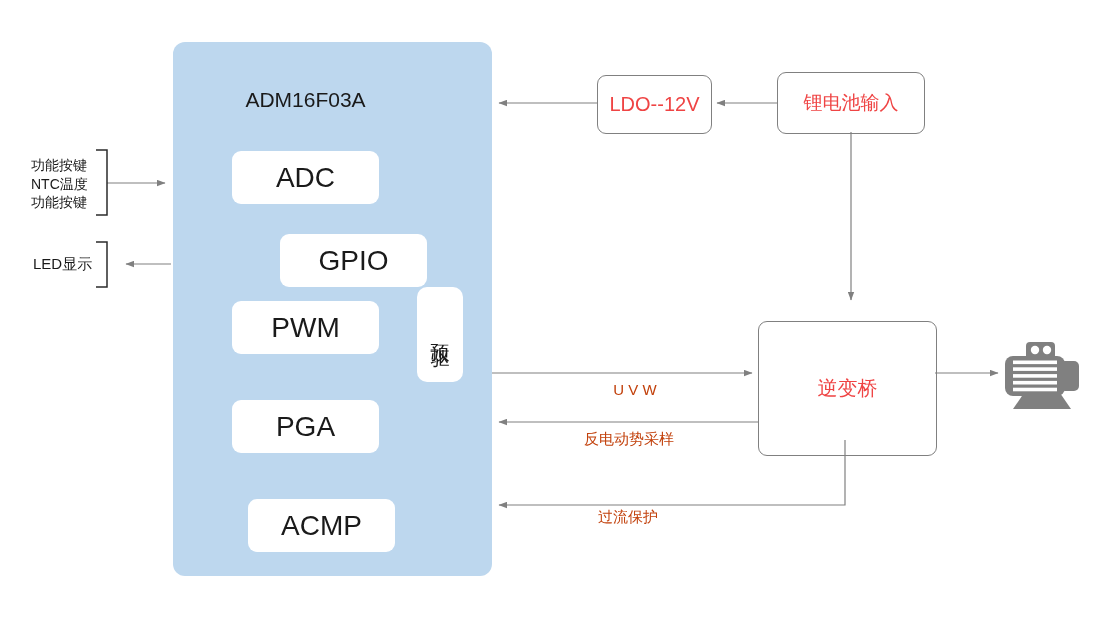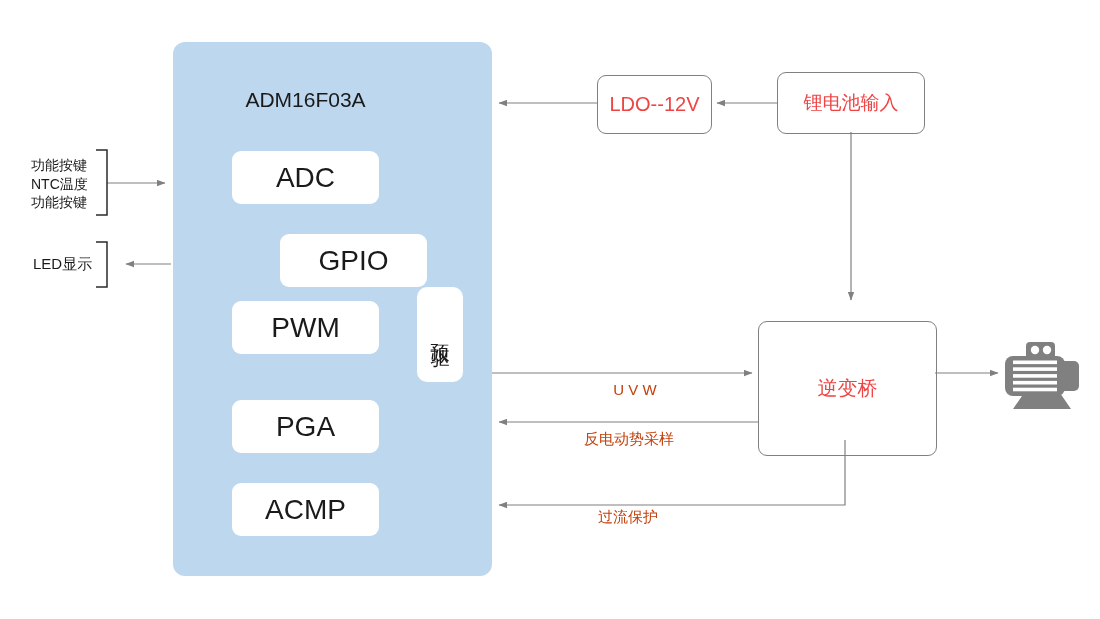--- a/index.html
+++ b/index.html
@@ -29,21 +29,21 @@
   .module {
     left: 232px; width: 147px; height: 53px;
     background: #ffffff; border-radius: 9px;
     display: flex; align-items: center; justify-content: center;
     font-size: 28px; color: #1a1a1a;
   }
   .m0 { top: 151px; }
   .m1 { top: 234px; margin-left: 48px; }
   .m2 { top: 301px; }
   .m3 { top: 400px; }
-  .m4 { top: 483px; }
+  .m4 { top: 499px; margin-left: 16px; }
 
   .predriver {
     left: 417px; top: 287px; width: 46px; height: 95px;
     background: #ffffff; border-radius: 10px;
     display: flex; align-items: center; justify-content: center;
     font-size: 19px; color: #1a1a1a;
     writing-mode: vertical-rl; text-orientation: upright;
     letter-spacing: 6px;
   }
 

